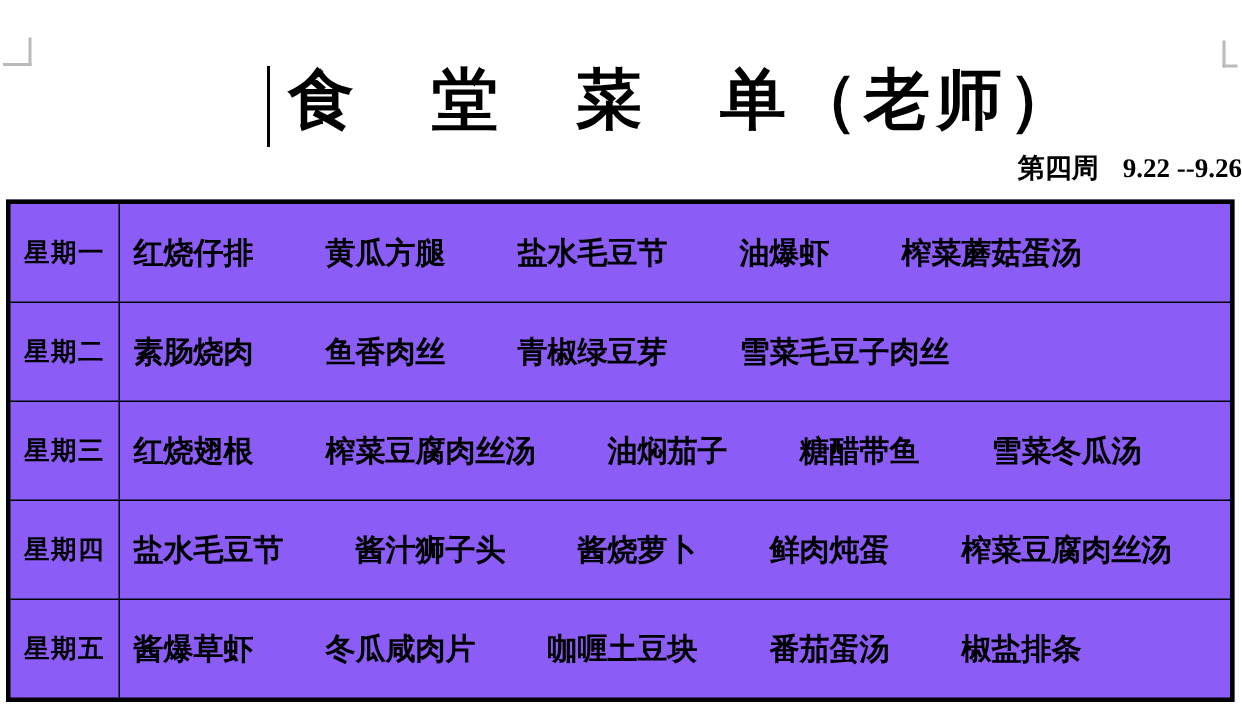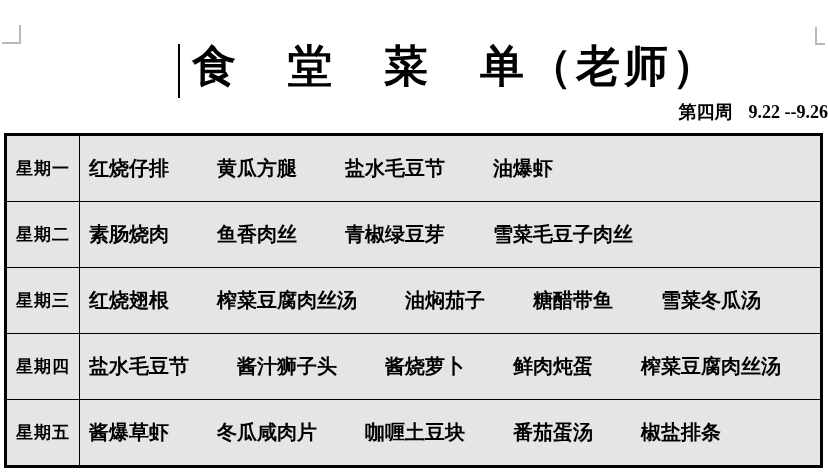--- a/index.html
+++ b/index.html
@@ -57,21 +57,21 @@
     line-height: 24px;
   }
 
   .menu-table {
     position: absolute;
     left: 4px; top: 133px;
     width: 819px; height: 335px;
     border: 3px solid #000000;
     display: flex;
     flex-direction: column;
-    background: #e5e5e5;
+    background: #8b5cf6;
   }
   .menu-row {
     flex: 1;
     display: flex;
     align-items: stretch;
     border-top: 1.5px solid #000000;
   }
   .menu-row:first-child { border-top: none; }
   .day-cell {
     flex: 0 0 73px;
@@ -111,20 +111,21 @@
 
   <div class="menu-table">
 
     <div class="menu-row">
       <div class="day-cell">星期一</div>
       <div class="dishes-cell">
         <span class="dish">红烧仔排</span>
         <span class="dish">黄瓜方腿</span>
         <span class="dish">盐水毛豆节</span>
         <span class="dish">油爆虾</span>
+        <span class="dish">榨菜蘑菇蛋汤</span>
       </div>
     </div>
 
     <div class="menu-row">
       <div class="day-cell">星期二</div>
       <div class="dishes-cell">
         <span class="dish">素肠烧肉</span>
         <span class="dish">鱼香肉丝</span>
         <span class="dish">青椒绿豆芽</span>
         <span class="dish">雪菜毛豆子肉丝</span>

